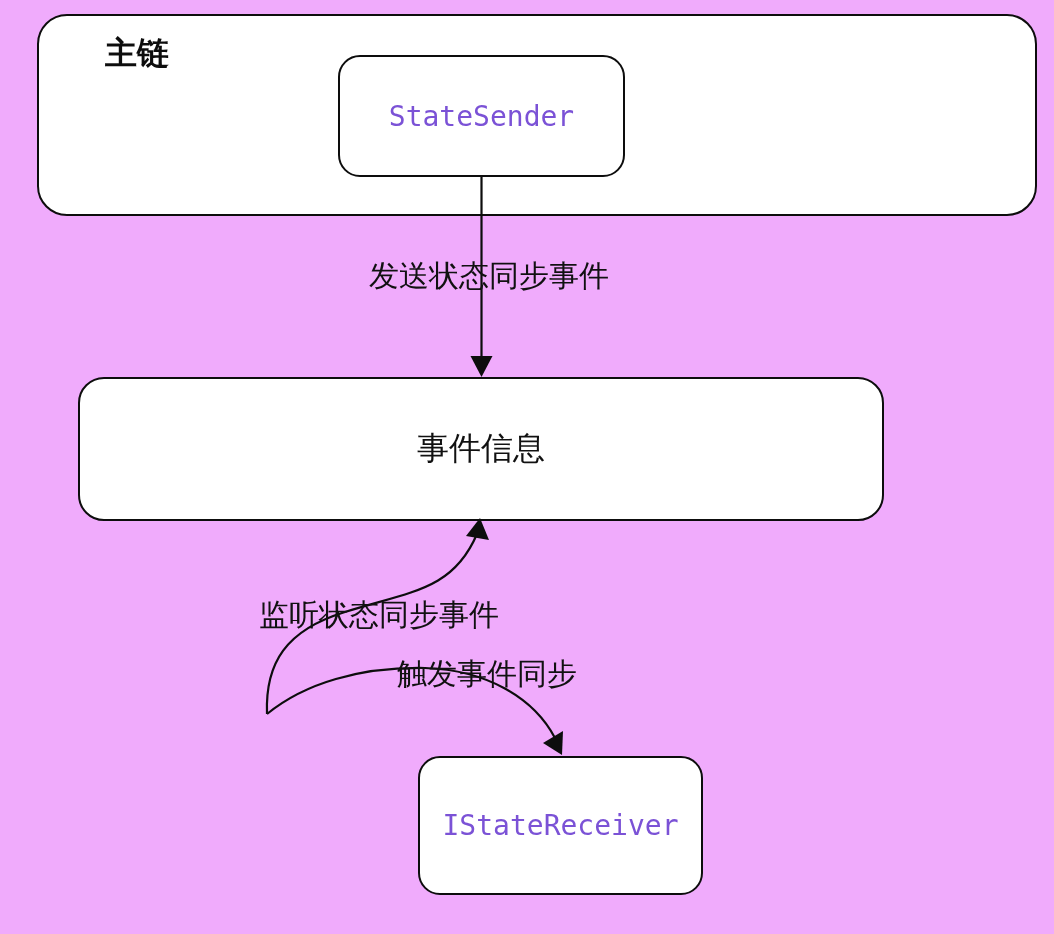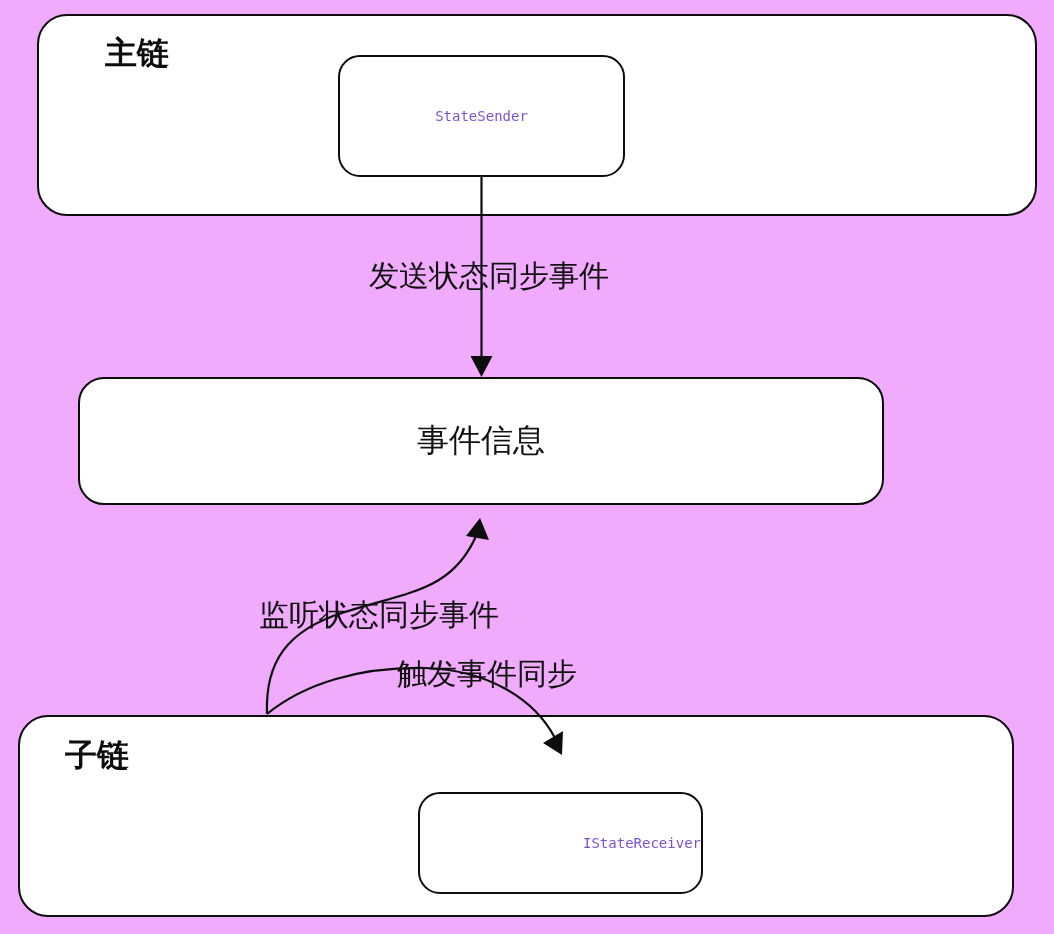--- a/index.html
+++ b/index.html
@@ -41,21 +41,21 @@
   .container-title {
     position: absolute;
     font-size: 32px;
     font-weight: bold;
     color: #0d0d0d;
     line-height: 1.1;
     white-space: nowrap;
   }
   .code-text {
     font-family: "DejaVu Sans Mono", "Liberation Mono", monospace;
-    font-size: 14px;
+    font-size: 28px;
     color: #7b52d6;
     white-space: nowrap;
   }
   .plain-text {
     font-size: 32px;
     color: #111111;
     white-space: nowrap;
   }
   .edge-label {
     position: absolute;
@@ -88,29 +88,26 @@
 <div class="canvas">
 
   <div class="node container-node" style="left:37px; top:14px; width:1000px; height:202px;">
     <div class="container-title" style="left:66px; top:20px;">主链</div>
   </div>
 
   <div class="node inner-node" style="left:338px; top:55px; width:287px; height:122px;">
     <span class="code-text">StateSender</span>
   </div>
 
-  <div class="node mid-node" style="left:78px; top:377px; width:806px; height:128px;">
+  <div class="node mid-node" style="left:78px; top:377px; width:806px; height:144px;">
     <span class="plain-text">事件信息</span>
   </div>
 
-  <div class="node container-node" style="left:18px; top:715px; width:996px; height:202px;">
-    <div class="container-title" style="left:45px; top:21px;">子链</div>
-  </div>
 
-  <div class="node inner-node" style="left:418px; top:792px; width:285px; height:102px;justify-content:flex-end;">
+  <div class="node inner-node" style="left:418px; top:756px; width:285px; height:139px;">
     <span class="code-text">IStateReceiver</span>
   </div>
 
   <svg class="wires" width="1054" height="934" viewBox="0 0 1054 934">
 
     <path class="wire" d="M 481.5 177 L 481.5 359"></path>
     <polygon class="head" points="481.5,377 470.5,356 492.5,356"></polygon>
 
     <path class="wire" d="M 267 714 C 265 663, 286 630, 345 612 C 412 591, 453 590, 477 534"></path>
     <polygon class="head" points="480,518 489,540 466,536"></polygon>

